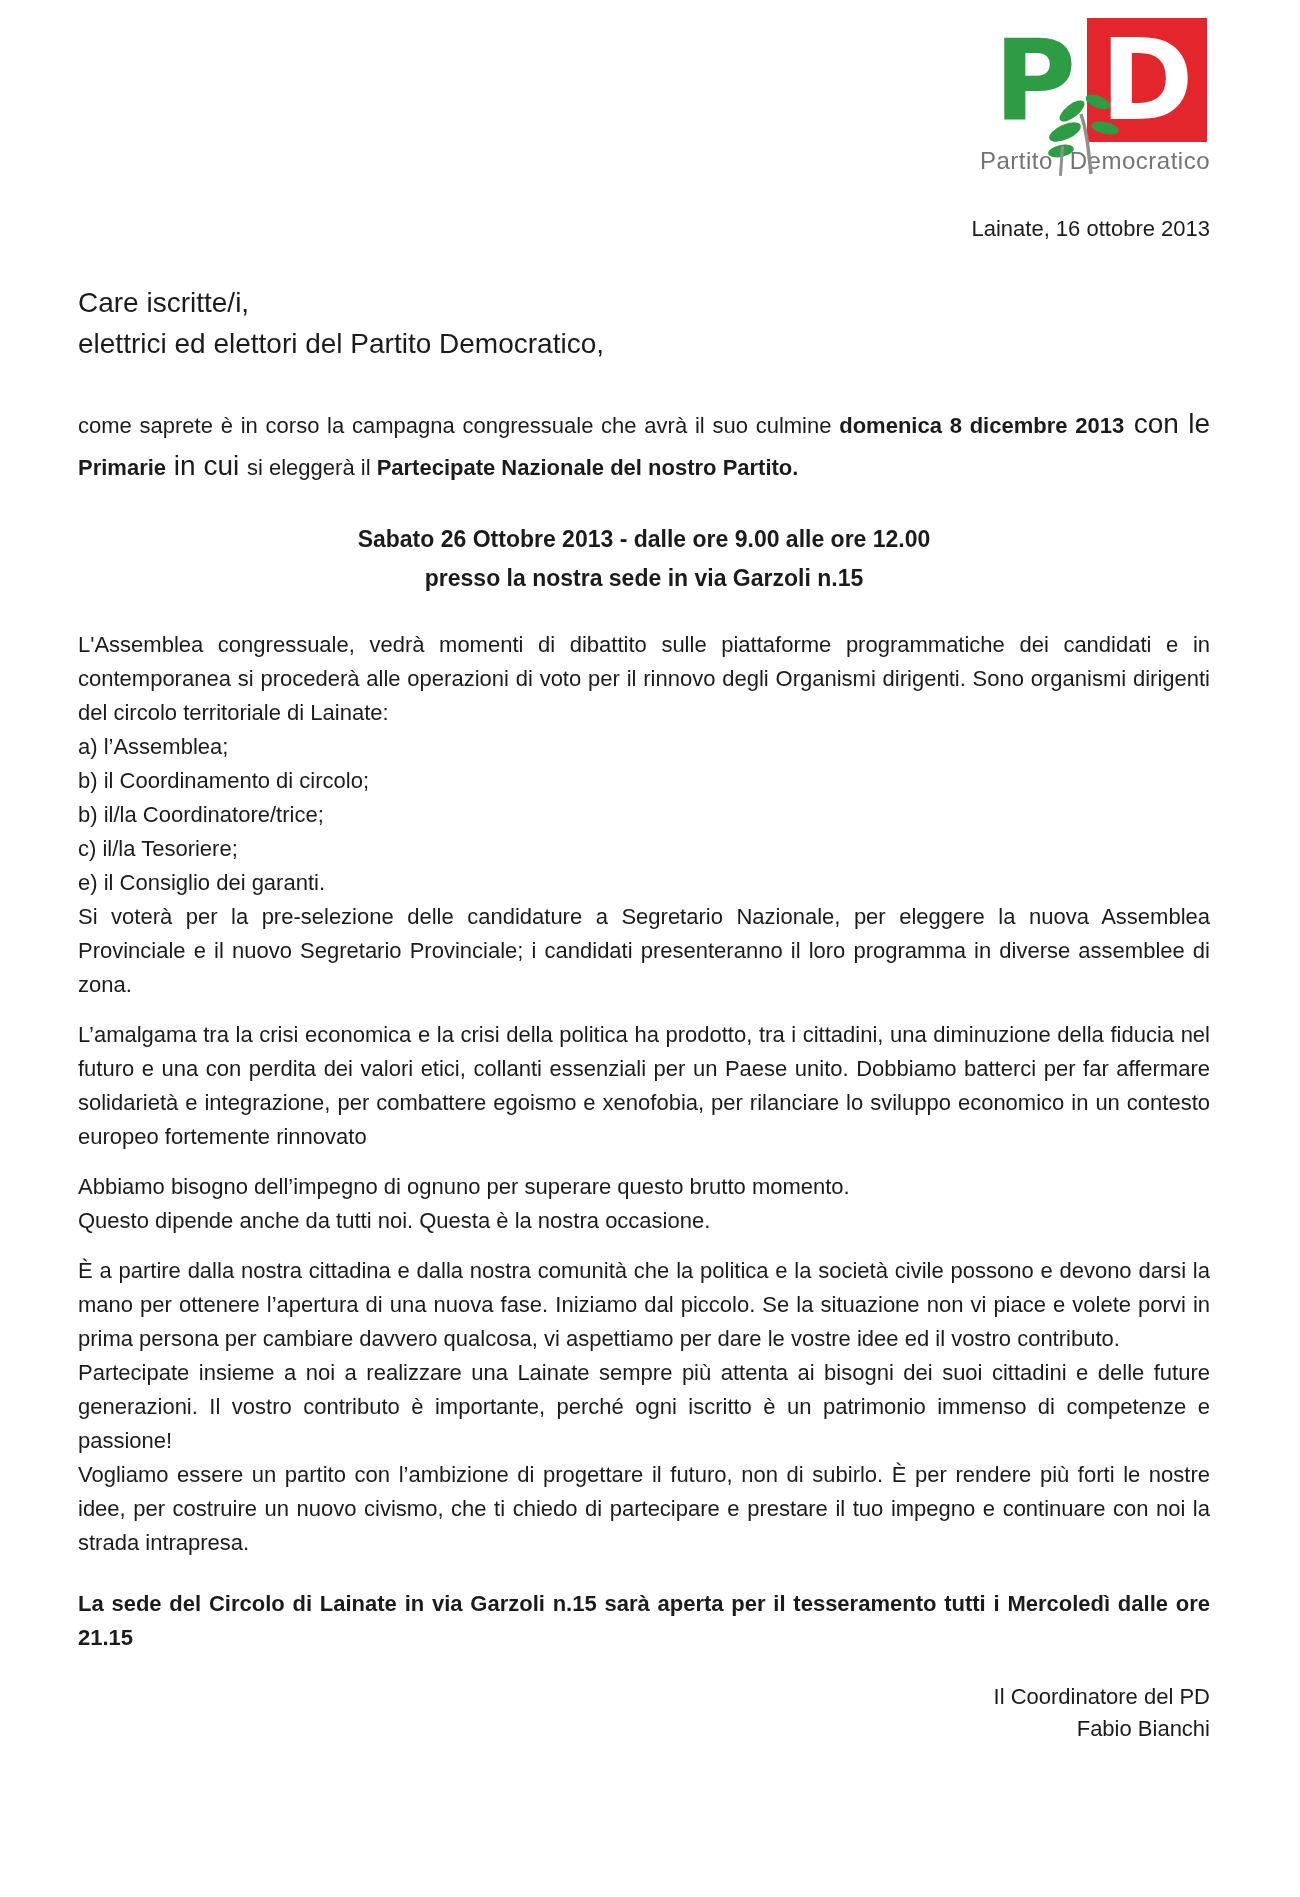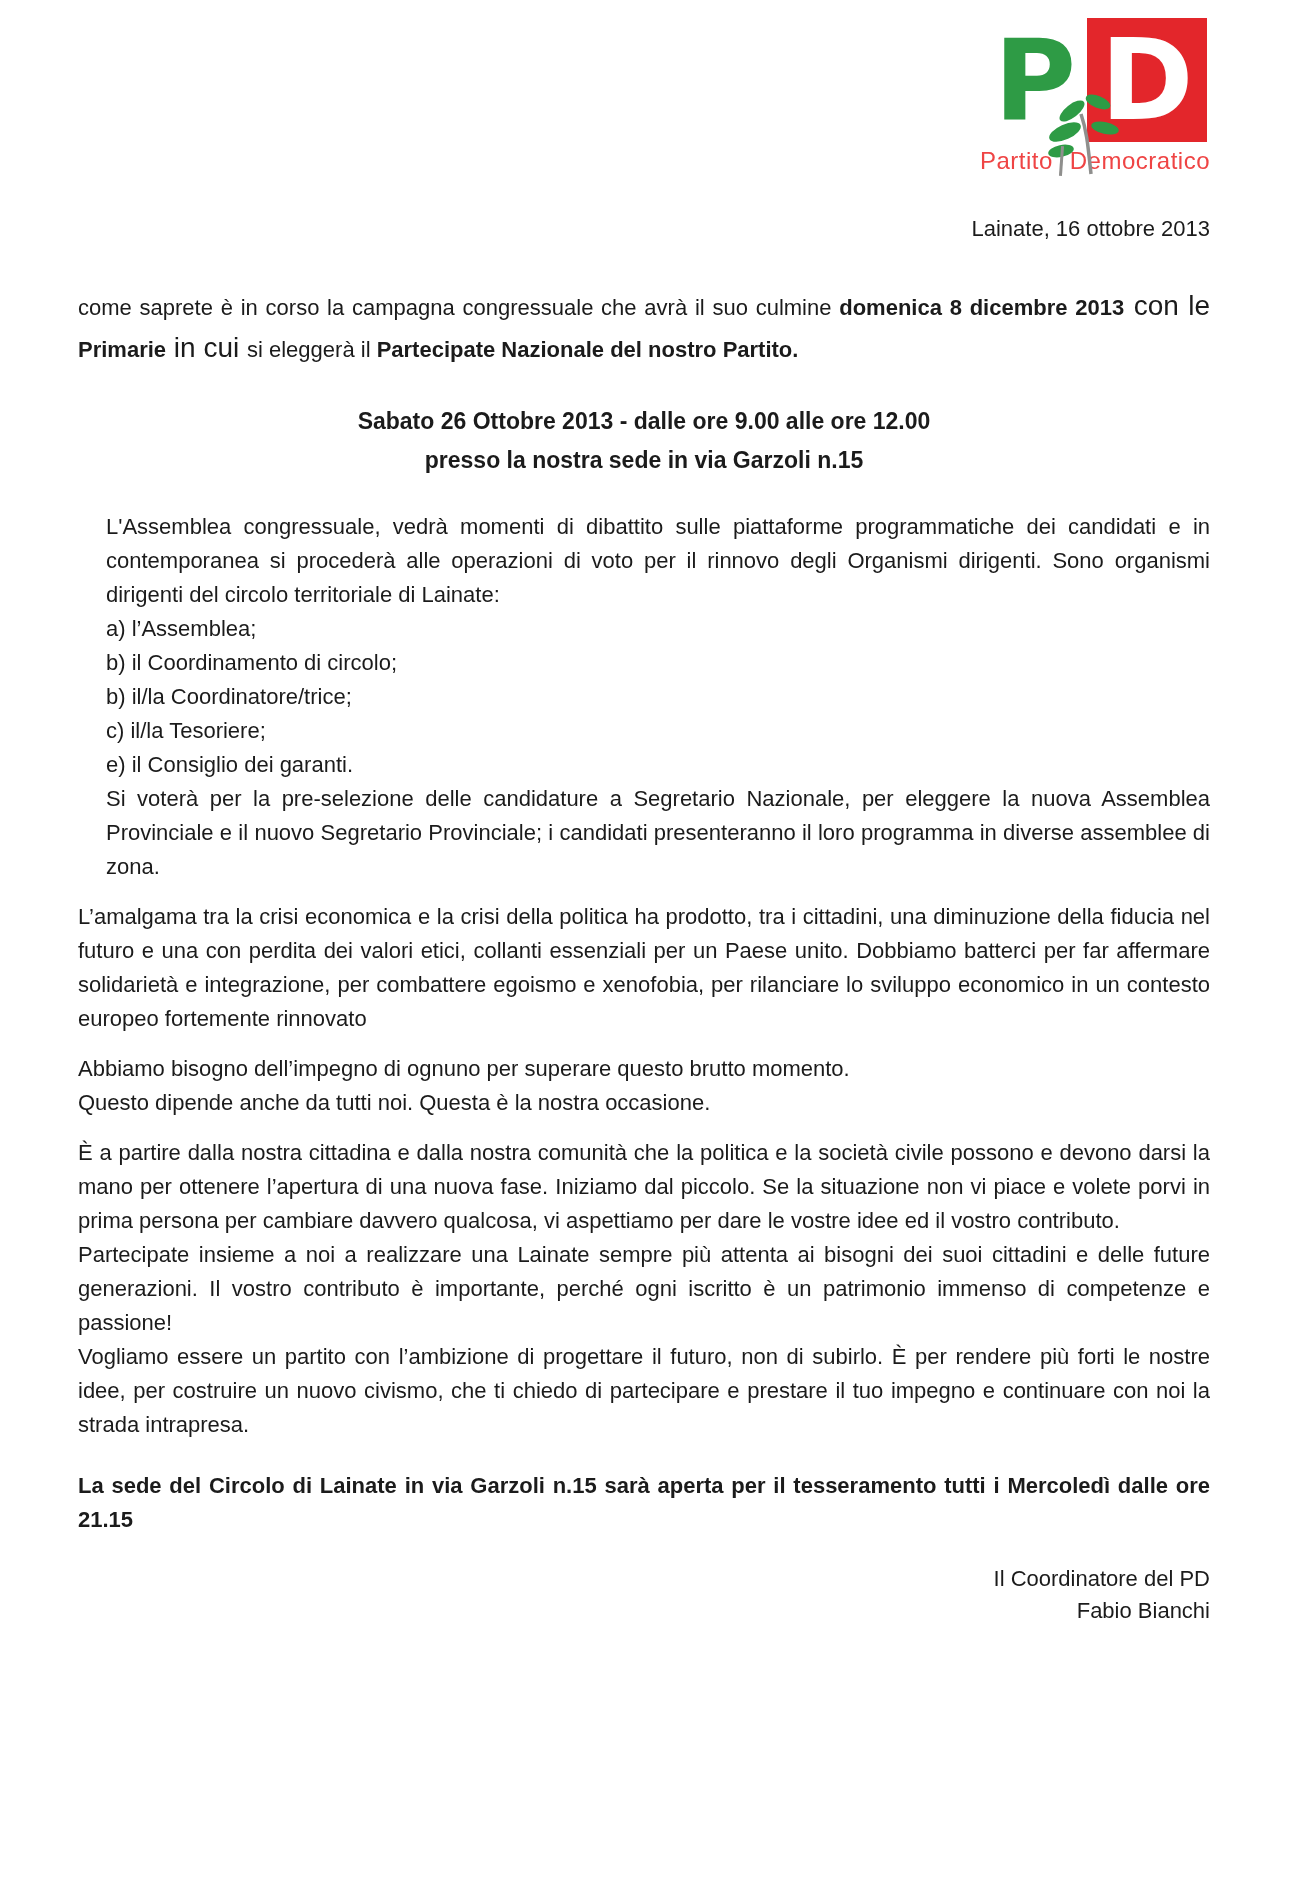--- a/index.html
+++ b/index.html
@@ -32,35 +32,35 @@
     display:flex; align-items:center; justify-content:center;
   }
   .cell-d span {
     font-family:"DejaVu Sans", sans-serif; font-weight:800;
     font-size:112px; line-height:112px; color:#ffffff;
   }
   .sprig { position:absolute; left:58px; top:66px; pointer-events:none; }
   .logo-caption {
     margin-top:2px;
     display:flex; align-items:center;
-    font-size:24px; color:#ef4444; letter-spacing:0.5px;
+    font-size:24px; color:#737373; letter-spacing:0.5px;
   }
   .stem-divider {
     display:inline-block; width:3px; height:30px;
     background:#8f8f8d; margin:0 7px; transform:rotate(4deg);
   }
   .date { margin-top:34px; text-align:right; }
   
   .salutation { margin-top:36px; font-size:28px; line-height:41px; }
   .intro { margin-top:40px; text-align:justify; }
   .intro .first-sentence { line-height:40px; }
   .b { font-weight:bold; }
   .lg { font-size:28px; }
   .event { margin-top:32px; text-align:center; font-weight:bold; font-size:23px; line-height:39px; }
-  .assembly { margin-top:30px; text-align:justify;margin-left:28px; }
+  .assembly { margin-top:30px; text-align:justify; }
   .org-list div { text-align:left; }
   .vote { text-align:justify; }
   .crisis { margin-top:16px; text-align:justify; }
   .occasion { margin-top:16px; }
   .appeal { margin-top:16px; text-align:justify; }
   .future { margin-top:0; text-align:justify; }
   .sede { margin-top:27px; font-weight:bold; text-align:justify; }
   .contact { margin-top:34px; text-align:justify; }
   .signature { margin-top:26px; text-align:right; line-height:32px; }
 </style>
@@ -91,20 +91,24 @@
       </div>
       <div class="logo-caption">
         <span>Partito</span>
         <span class="stem-divider"></span>
         <span>Democratico</span>
       </div>
     </div>
     <div class="date">Lainate, 16 ottobre 2013</div>
   </div>
 
+  <div class="salutation">
+    <div>Care iscritte/i,</div>
+    <div>elettrici ed elettori del Partito Democratico,</div>
+  </div>
 
   <div class="intro">
     <div class="first-sentence"><span>come saprete è in corso la campagna congressuale che avrà il suo culmine </span><span class="b">domenica 8 dicembre 2013</span><span class="lg"> con le </span><span class="b">Primarie</span><span class="lg"> in cui </span><span>si eleggerà il </span><span class="b">Partecipate Nazionale del nostro Partito.</span></div>
   </div>
 
   <div class="event">
     <div>Sabato 26 Ottobre 2013 - dalle ore 9.00 alle ore 12.00</div>
     <div>presso la nostra sede in via Garzoli n.15</div>
   </div>
 

